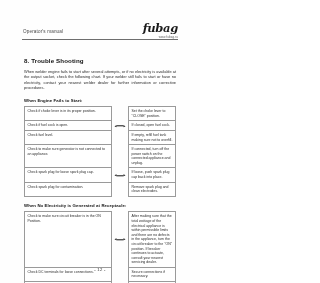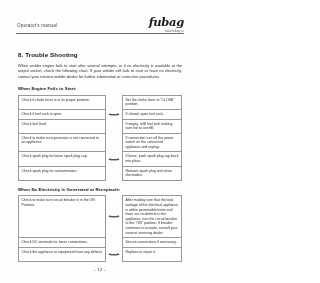--- a/index.html
+++ b/index.html
@@ -6,21 +6,21 @@
   body{
     width:200px;height:283px;
     background:#ffffff;
     font-family:"Liberation Sans", sans-serif;
     overflow:hidden;
     position:relative;
   }
   .page{
     position:absolute;inset:0;
     background:#fefefe;
-    padding:10px;
+    padding:16px;
   }
   
   .header{
     position:relative;
     height:26px;
     margin:6px 6px 0 6px;
   }
   .header-title{
     position:absolute;
     left:1px;top:7px;

